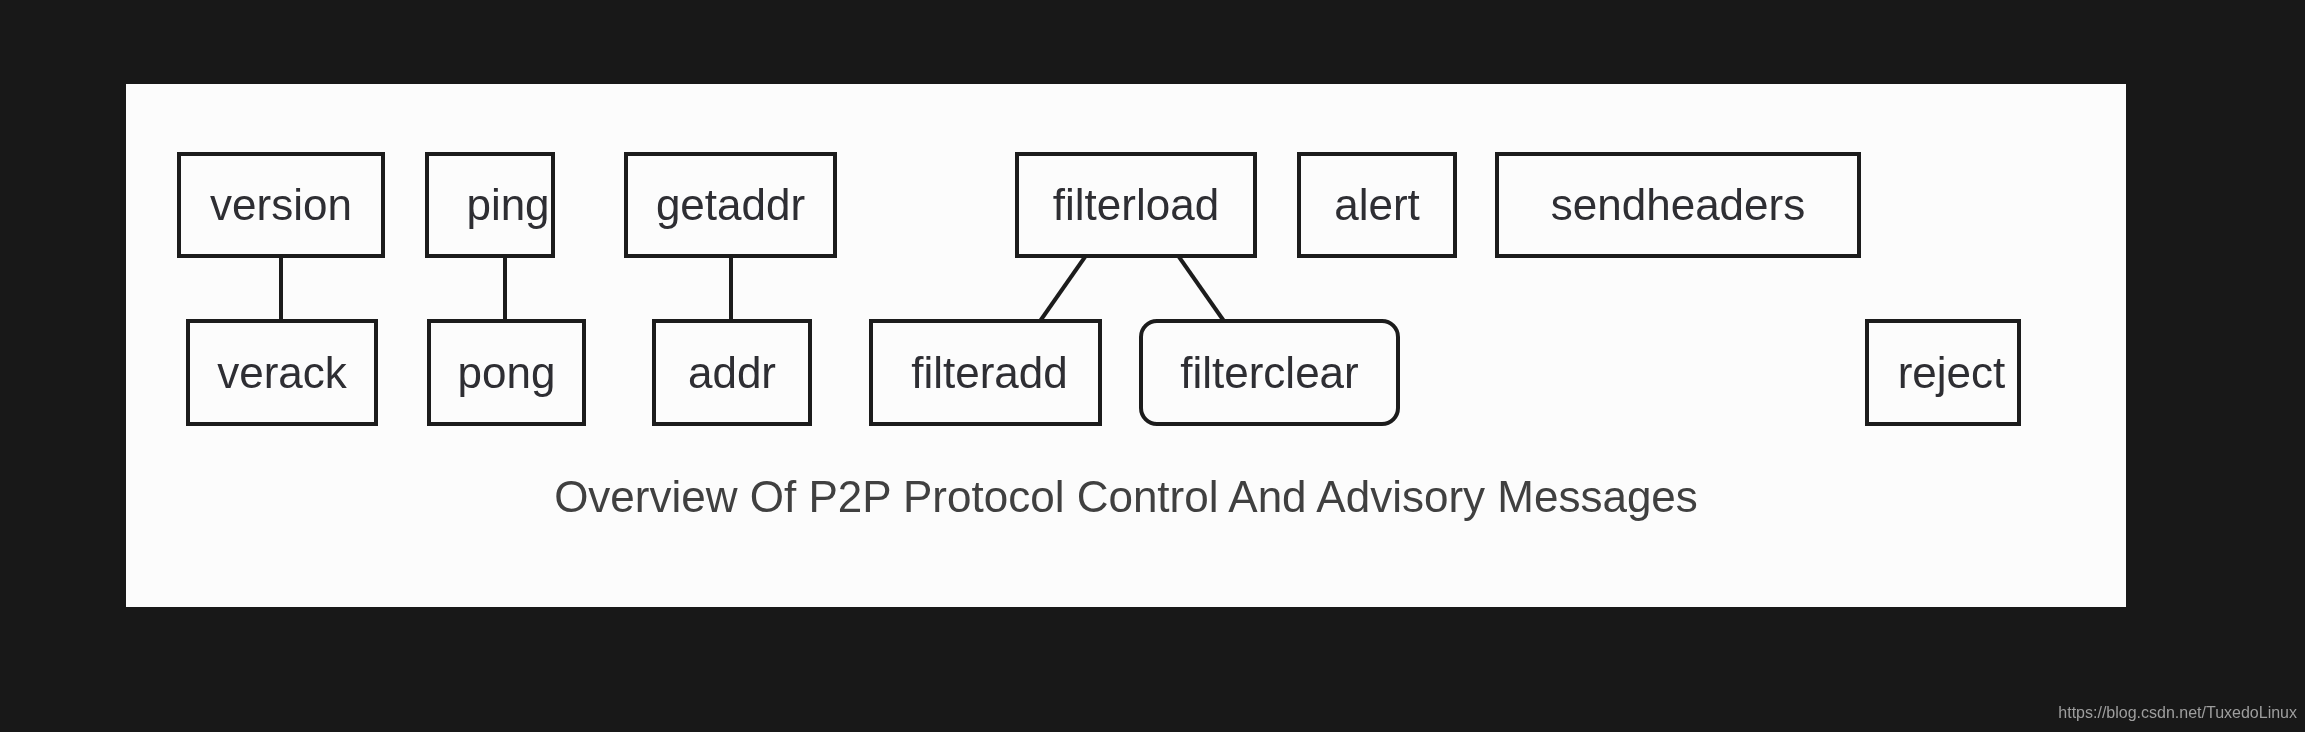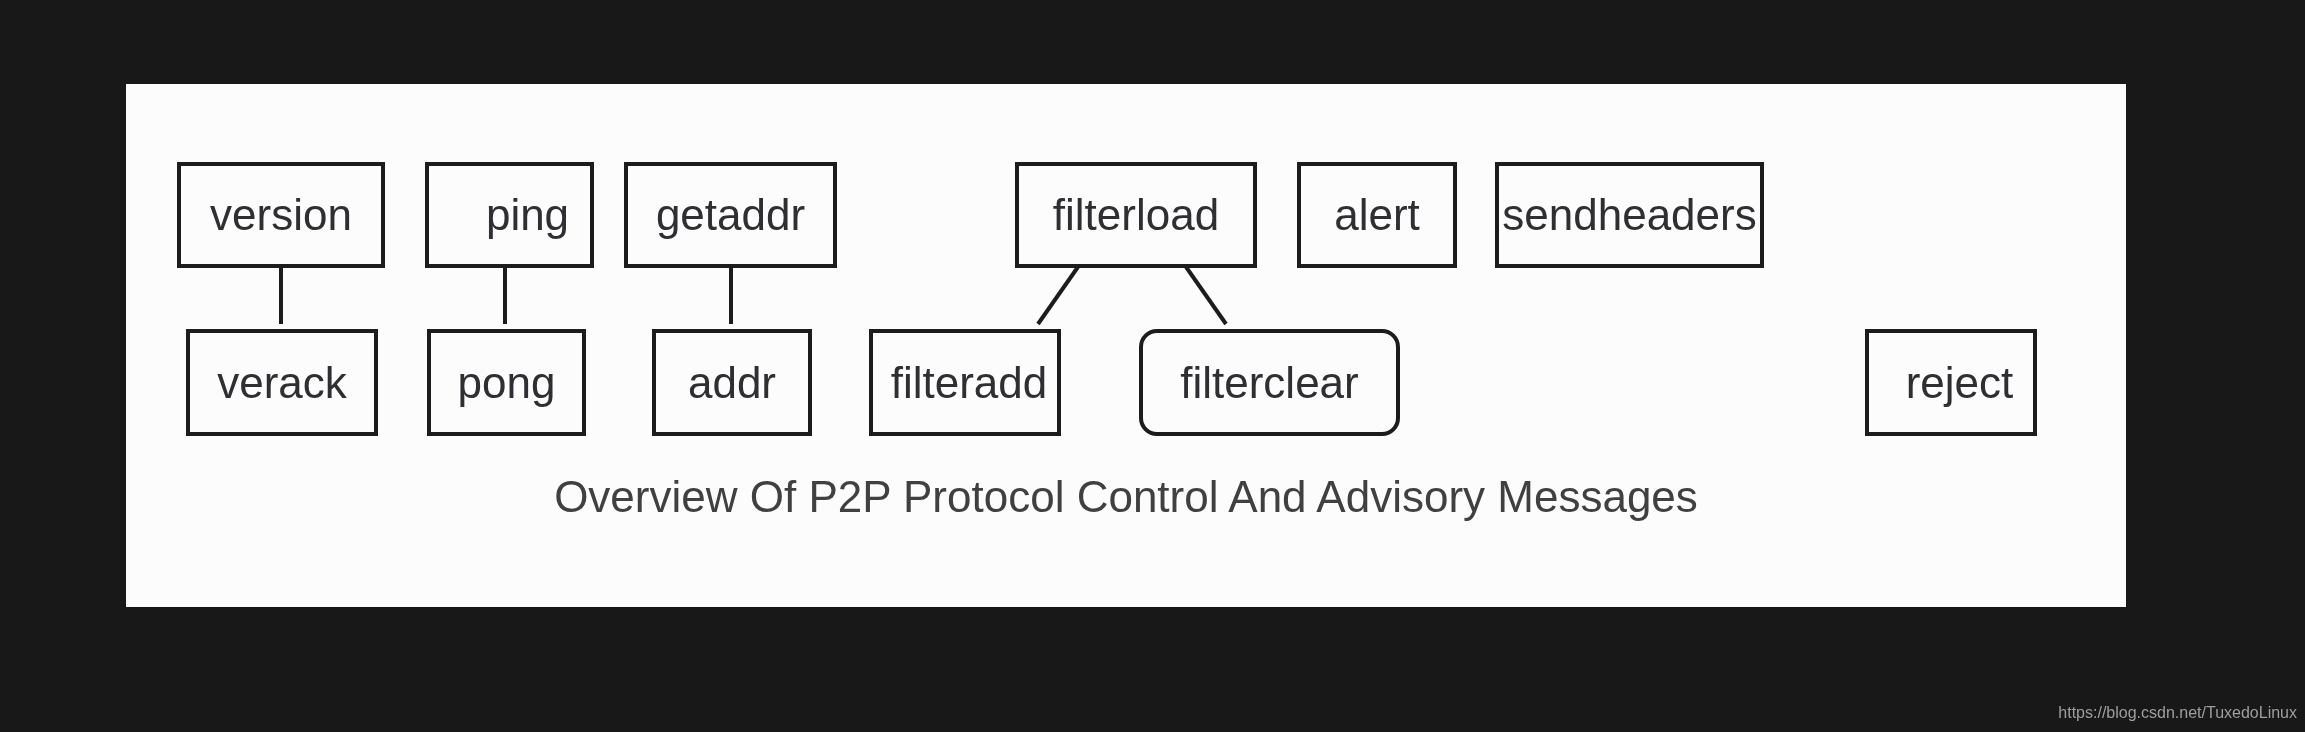--- a/index.html
+++ b/index.html
@@ -34,37 +34,36 @@
     box-sizing: border-box;
     border: 4px solid #1c1c1c;
     background: #fcfcfc;
     display: flex;
     align-items: center;
     justify-content: center;
     font-size: 44px;
     color: #2e2e33;
     letter-spacing: 0px;
     white-space: nowrap;
-    margin-top: 10px;
   }
   .row-top { top: 68px; height: 106px; }
   .row-bottom { top: 235px; height: 107px; }
 
   .n-version     { left: 51px;   width: 208px; }
-  .n-ping        { left: 299px;  width: 169px; padding-left: 36px; }
+  .n-ping        { left: 299px;  width: 130px; padding-left: 36px; }
   .n-getaddr     { left: 498px;  width: 213px; }
   .n-filterload  { left: 889px;  width: 242px; }
   .n-alert       { left: 1171px; width: 160px; }
-  .n-sendheaders { left: 1369px; width: 269px; }
+  .n-sendheaders { left: 1369px; width: 366px; }
   .n-verack      { left: 60px;   width: 192px; }
   .n-pong        { left: 301px;  width: 159px; }
   .n-addr        { left: 526px;  width: 160px; }
-  .n-filteradd   { left: 743px;  width: 192px; padding-left: 8px; }
+  .n-filteradd   { left: 743px;  width: 233px; padding-left: 8px; }
   .n-filterclear { left: 1013px; width: 261px; border-radius: 18px; }
-  .n-reject      { left: 1739px; width: 172px; padding-left: 17px; }
+  .n-reject      { left: 1739px; width: 156px; padding-left: 17px; }
 
   .caption {
     position: absolute;
     left: 0;
     right: 0;
     top: 388px;
     text-align: center;
     font-size: 44px;
     color: #404040;
     white-space: nowrap;

